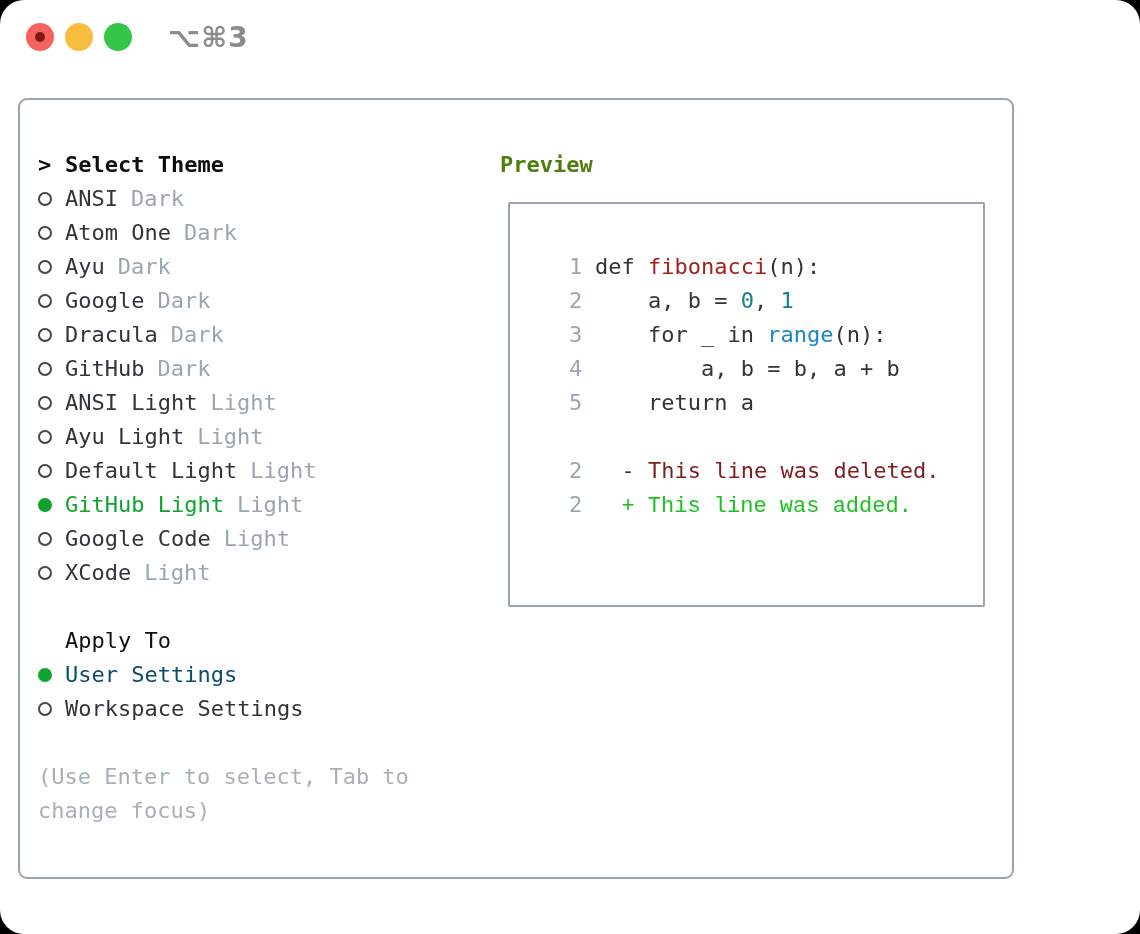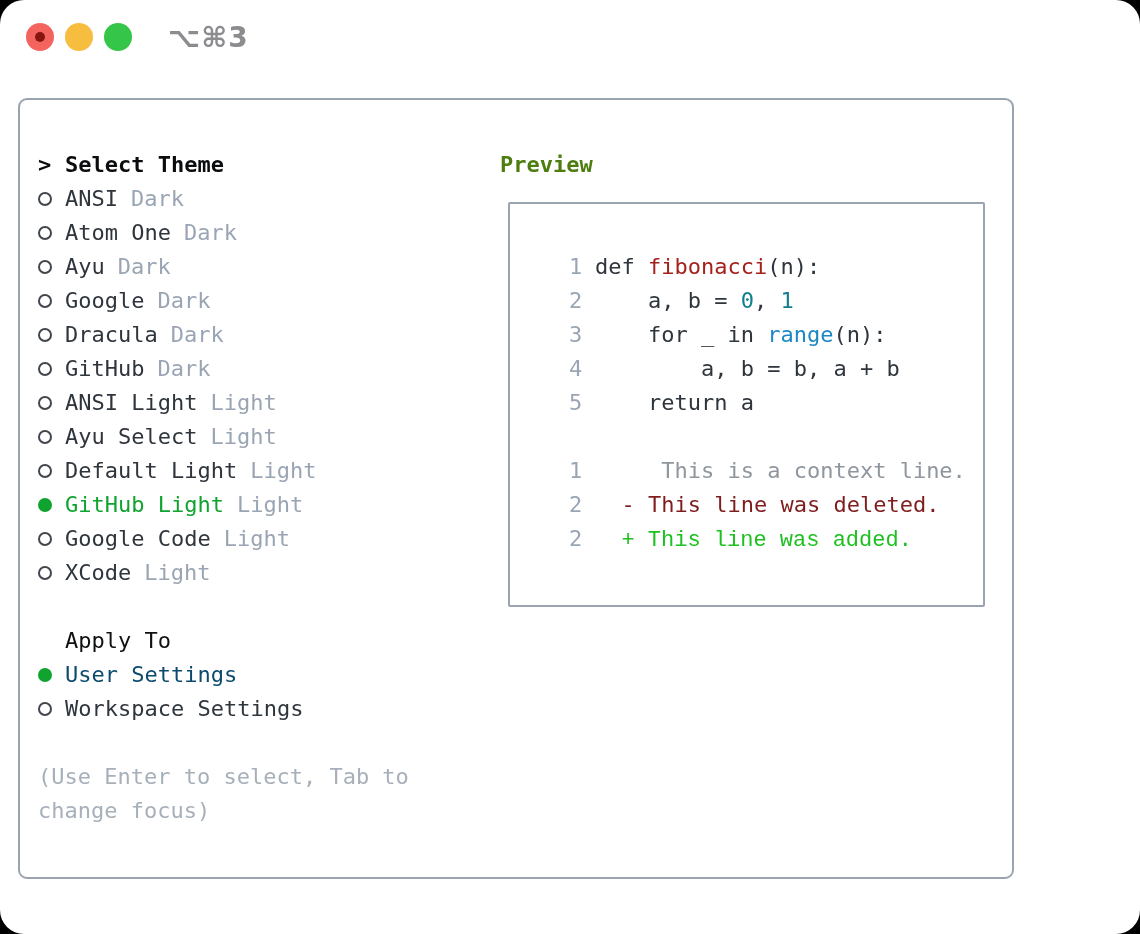--- a/index.html
+++ b/index.html
@@ -83,21 +83,21 @@
     <div class="row header-row"><span class="col-icon prompt">&gt;</span><span class="heading">Select Theme</span></div>
 
     <div class="theme-list">
         <div class="row"><span class="col-icon"><span class="bullet"></span></span><span class="name">ANSI</span><span class="tag">Dark</span></div>
         <div class="row"><span class="col-icon"><span class="bullet"></span></span><span class="name">Atom One</span><span class="tag">Dark</span></div>
         <div class="row"><span class="col-icon"><span class="bullet"></span></span><span class="name">Ayu</span><span class="tag">Dark</span></div>
         <div class="row"><span class="col-icon"><span class="bullet"></span></span><span class="name">Google</span><span class="tag">Dark</span></div>
         <div class="row"><span class="col-icon"><span class="bullet"></span></span><span class="name">Dracula</span><span class="tag">Dark</span></div>
         <div class="row"><span class="col-icon"><span class="bullet"></span></span><span class="name">GitHub</span><span class="tag">Dark</span></div>
         <div class="row"><span class="col-icon"><span class="bullet"></span></span><span class="name">ANSI Light</span><span class="tag">Light</span></div>
-        <div class="row"><span class="col-icon"><span class="bullet"></span></span><span class="name">Ayu Select</span><span class="tag">Light</span></div>
+        <div class="row"><span class="col-icon"><span class="bullet"></span></span><span class="name">Ayu Light</span><span class="tag">Light</span></div>
         <div class="row"><span class="col-icon"><span class="bullet"></span></span><span class="name">Default Light</span><span class="tag">Light</span></div>
         <div class="row"><span class="col-icon"><span class="bullet selected"></span></span><span class="name sel-green">GitHub Light</span><span class="tag">Light</span></div>
         <div class="row"><span class="col-icon"><span class="bullet"></span></span><span class="name">Google Code</span><span class="tag">Light</span></div>
         <div class="row"><span class="col-icon"><span class="bullet"></span></span><span class="name">XCode</span><span class="tag">Light</span></div>
       </div>
 
     <div class="row apply-heading">Apply To</div>
 
     <div class="apply-list">
         <div class="row"><span class="col-icon"><span class="bullet selected"></span></span><span class="name sel-green">User Settings</span></div>
@@ -108,19 +108,18 @@
 
     <div class="row preview-heading">Preview</div>
 
     <div class="preview-box">
         <div class="code-line"><span class="lineno">1</span><span class="tok-default">def </span><span class="tok-function">fibonacci</span><span class="tok-default">(n):</span></div>
         <div class="code-line"><span class="lineno">2</span><span class="tok-default">    a, b = </span><span class="tok-number">0</span><span class="tok-default">, </span><span class="tok-number">1</span></div>
         <div class="code-line"><span class="lineno">3</span><span class="tok-default">    for _ in </span><span class="tok-builtin">range</span><span class="tok-default">(n):</span></div>
         <div class="code-line"><span class="lineno">4</span><span class="tok-default">        a, b = b, a + b</span></div>
         <div class="code-line"><span class="lineno">5</span><span class="tok-default">    return a</span></div>
         <div class="code-line"><span class="lineno"></span></div>
-        <div class="code-line"><span class="lineno">1</span><span class="tok-context">     This is a context line.</span></div>
         <div class="code-line"><span class="lineno">2</span><span class="tok-deleted">  - This line was deleted.</span></div>
         <div class="code-line"><span class="lineno">2</span><span class="tok-added">  + This line was added.</span></div>
       </div>
 
   </div>
 </div>
 
 </body></html>

